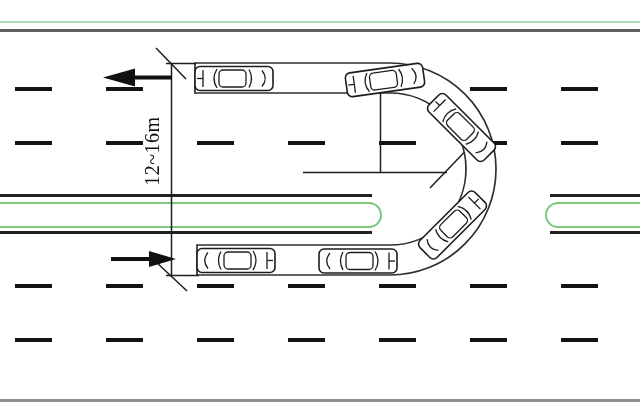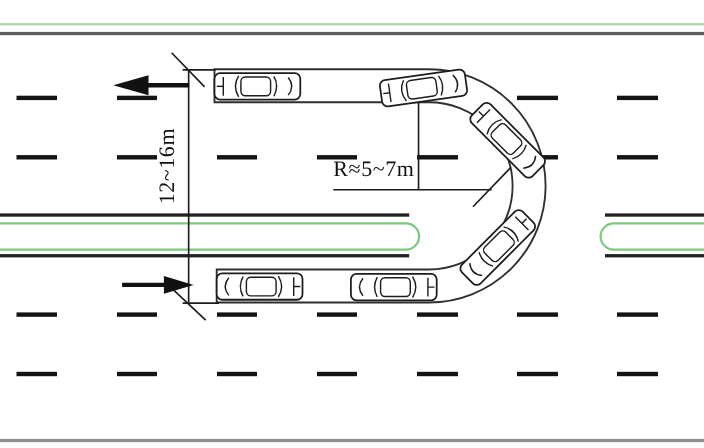--- a/index.html
+++ b/index.html
@@ -108,15 +108,14 @@
     <polygon class="arrow" points="176,259 149,251 149,257 111,257 111,261 149,261 149,267"></polygon>
 
     <g>
       <path class="ln" d="M380.5,93 V173"></path>
       <path class="ln" d="M303,172.5 H447"></path>
       <path class="ln" d="M430,188 L464.5,152"></path>
     </g>
   </svg>
 
   <div class="abs label label-width">12~16m</div>
-  <div class="abs label label-radius">R≈5~7m</div>
 
 </div>
 
 </body></html>

